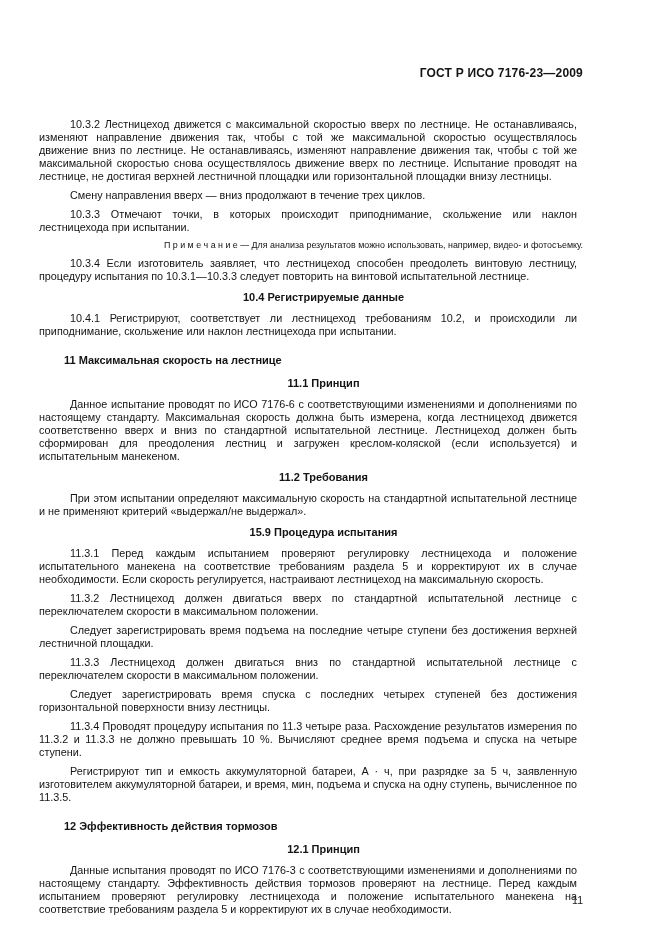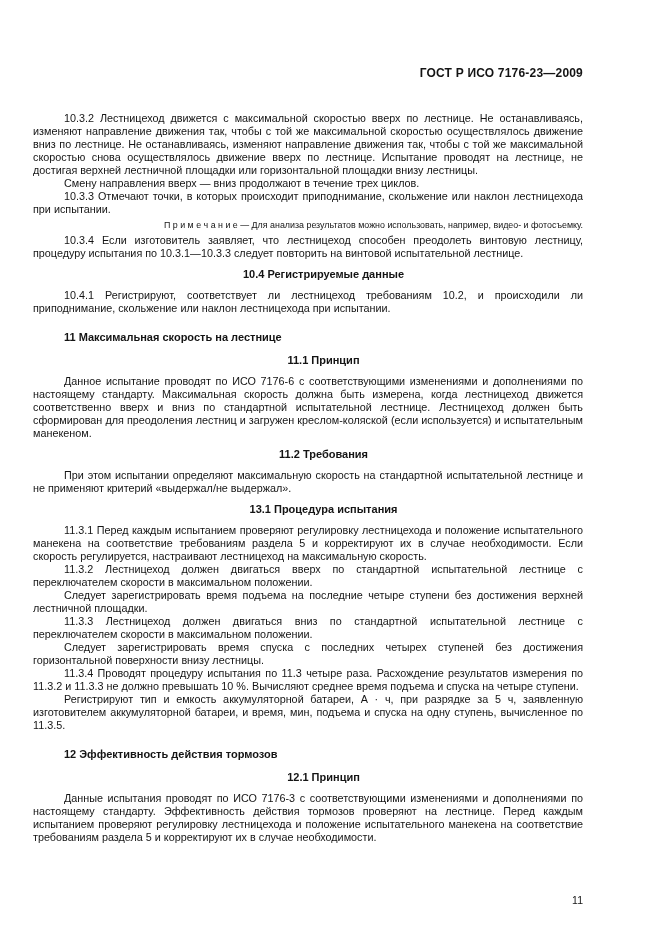--- a/index.html
+++ b/index.html
@@ -36,21 +36,21 @@
     top: 112px;
     left: 33px;
     width: 550px;
     font-size: 10.8px;
     line-height: 13px;
     text-align: justify;
     hyphens: auto;
     -webkit-hyphens: auto;
   }
   .doc-body p.para {
-    margin: 0;
+    margin: 6px;
     text-indent: 31px;
   }
   .doc-body p.note {
     margin: 4px 0 3px 0;
     font-size: 8.9px;
     line-height: 11px;
     text-indent: 31px;
     text-align: right;
   }
   .doc-body .h2 {
@@ -91,21 +91,21 @@
       <p class="para">10.3.3  Отмечают точки, в которых происходит приподнимание, скольжение или наклон лестницехода при испытании.</p>
       <p class="note">П р и м е ч а н и е — Для анализа результатов можно использовать, например, видео- и фотосъемку.</p>
       <p class="para">10.3.4  Если изготовитель заявляет, что лестницеход способен преодолеть винтовую лестницу, процедуру испытания по 10.3.1—10.3.3 следует повторить на винтовой испытательной лестнице.</p>
       <div class="h3">10.4  Регистрируемые данные</div>
       <p class="para">10.4.1  Регистрируют, соответствует ли лестницеход требованиям 10.2, и происходили ли приподнимание, скольжение или наклон лестницехода при испытании.</p>
       <div class="h2">11  Максимальная скорость на лестнице</div>
       <div class="h3">11.1  Принцип</div>
       <p class="para">Данное испытание проводят по ИСО 7176-6 с соответствующими изменениями и дополнениями по настоящему стандарту. Максимальная скорость должна быть измерена, когда лестницеход движется соответственно вверх и вниз по стандартной испытательной лестнице. Лестницеход должен быть сформирован для преодоления лестниц и загружен креслом-коляской (если используется) и испытательным манекеном.</p>
       <div class="h3">11.2  Требования</div>
       <p class="para">При этом испытании определяют максимальную скорость на стандартной испытательной лестнице и не применяют критерий «выдержал/не выдержал».</p>
-      <div class="h3">13.1  Процедура испытания</div>
+      <div class="h3">15.9  Процедура испытания</div>
       <p class="para">11.3.1  Перед каждым испытанием проверяют регулировку лестницехода и положение испытательного манекена на соответствие требованиям раздела 5 и корректируют их в случае необходимости. Если скорость регулируется, настраивают лестницеход на максимальную скорость.</p>
       <p class="para">11.3.2  Лестницеход должен двигаться вверх по стандартной испытательной лестнице с переключателем скорости в максимальном положении.</p>
       <p class="para">Следует зарегистрировать время подъема на последние четыре ступени без достижения верхней лестничной площадки.</p>
       <p class="para">11.3.3  Лестницеход должен двигаться вниз по стандартной испытательной лестнице с переключателем скорости в максимальном положении.</p>
       <p class="para">Следует зарегистрировать время спуска с последних четырех ступеней без достижения горизонтальной поверхности внизу лестницы.</p>
       <p class="para">11.3.4  Проводят процедуру испытания по 11.3 четыре раза. Расхождение результатов измерения по 11.3.2 и 11.3.3 не должно превышать 10 %. Вычисляют среднее время подъема и спуска на четыре ступени.</p>
       <p class="para">Регистрируют тип и емкость аккумуляторной батареи, А · ч, при разрядке за 5 ч, заявленную изготовителем аккумуляторной батареи, и время, мин, подъема и спуска на одну ступень, вычисленное по 11.3.5.</p>
       <div class="h2">12  Эффективность действия тормозов</div>
       <div class="h3">12.1  Принцип</div>
       <p class="para">Данные испытания проводят по ИСО 7176-3 с соответствующими изменениями и дополнениями по настоящему стандарту. Эффективность действия тормозов проверяют на лестнице. Перед каждым испытанием проверяют регулировку лестницехода и положение испытательного манекена на соответствие требованиям раздела 5 и корректируют их в случае необходимости.</p>

